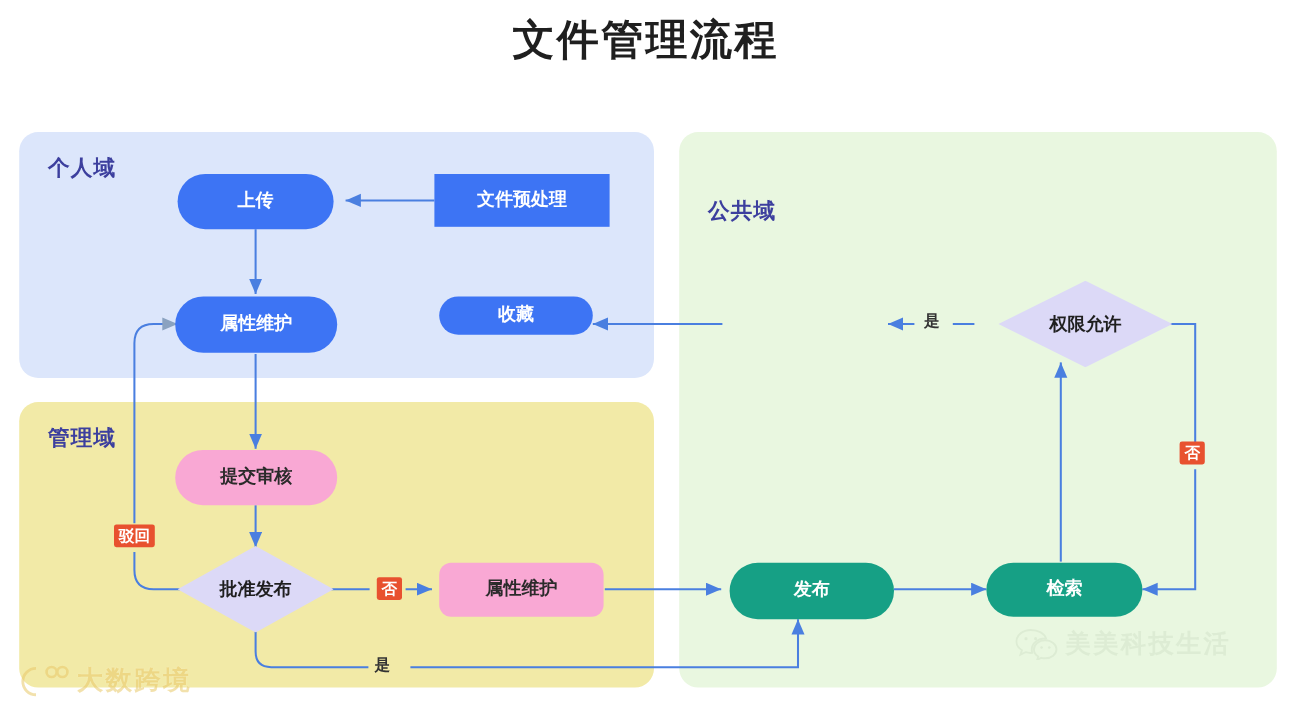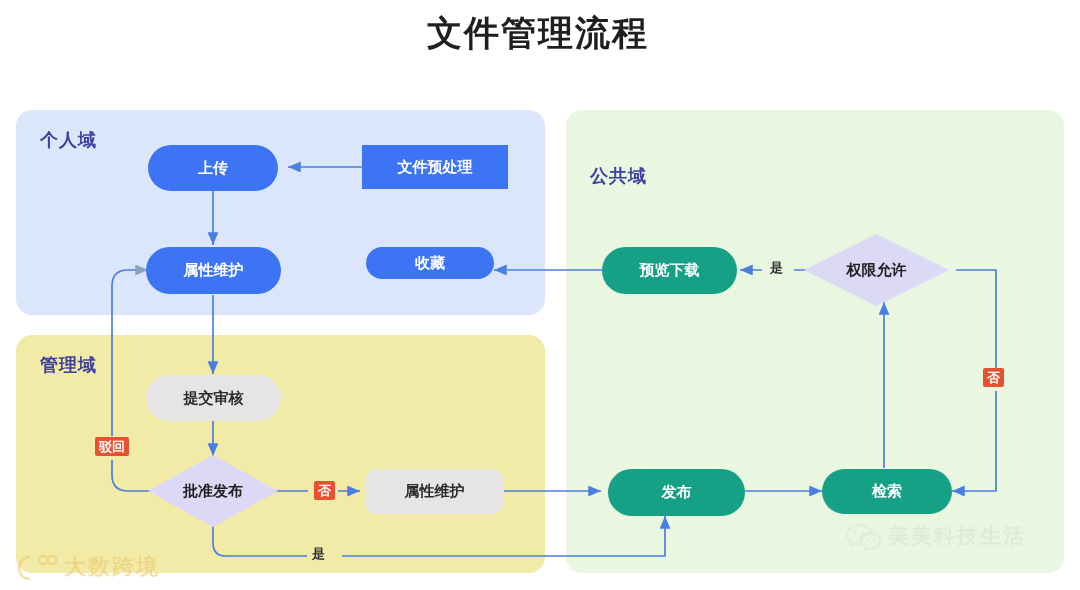--- a/index.html
+++ b/index.html
@@ -42,21 +42,21 @@
     display:flex;align-items:center;justify-content:center;
     font-size:15px;font-weight:bold;
     box-sizing:border-box;
     text-align:left;
     line-height:1.1;
   }
   .node.pill{border-radius:999px;}
   .node.rrect{border-radius:10px;}
   .node.rect{border-radius:0;}
   .node.blue{background:#3d74f4;color:#ffffff;}
-  .node.amber{background:#e5e5e5;color:#2b2b2b;}
+  .node.amber{background:#f9a8d4;color:#2b2b2b;}
   .node.teal{background:#16a085;color:#ffffff;}
 
   
   .diamond{position:absolute;}
   .diamond .dlabel{
     position:absolute;left:0;top:0;width:100%;height:100%;
     display:flex;align-items:center;justify-content:center;
     font-size:15px;font-weight:bold;color:#1f1f1f;
   }
 
@@ -163,25 +163,22 @@
     <svg width="130" height="72" viewBox="0 0 130 72">
       <polygon points="65,0 130,36 65,72 0,36" fill="#dcd9f7"></polygon>
     </svg>
     <div class="dlabel">批准发布</div>
   </div>
 
   <div class="node rrect amber" style="left:366px;top:469px;width:137px;height:45px;">
     <span>属性维护</span>
   </div>
 
-  <div class="node pill teal" style="left:602px;top:247px;width:135px;height:47px;">
-    <span>预览下载</span>
-  </div>
-
-  <div class="diamond" id="dia-permission" style="left:804px;top:234px;width:145px;height:72px;">
+
+  <div class="diamond" id="dia-permission" style="left:832px;top:234px;width:145px;height:72px;">
     <svg width="145" height="72" viewBox="0 0 145 72">
       <polygon points="72.5,0 145,36 72.5,72 0,36" fill="#dcd9f7"></polygon>
     </svg>
     <div class="dlabel">权限允许</div>
   </div>
 
   <div class="node pill teal" style="left:608px;top:469px;width:137px;height:47px;">
     <span>发布</span>
   </div>
 

